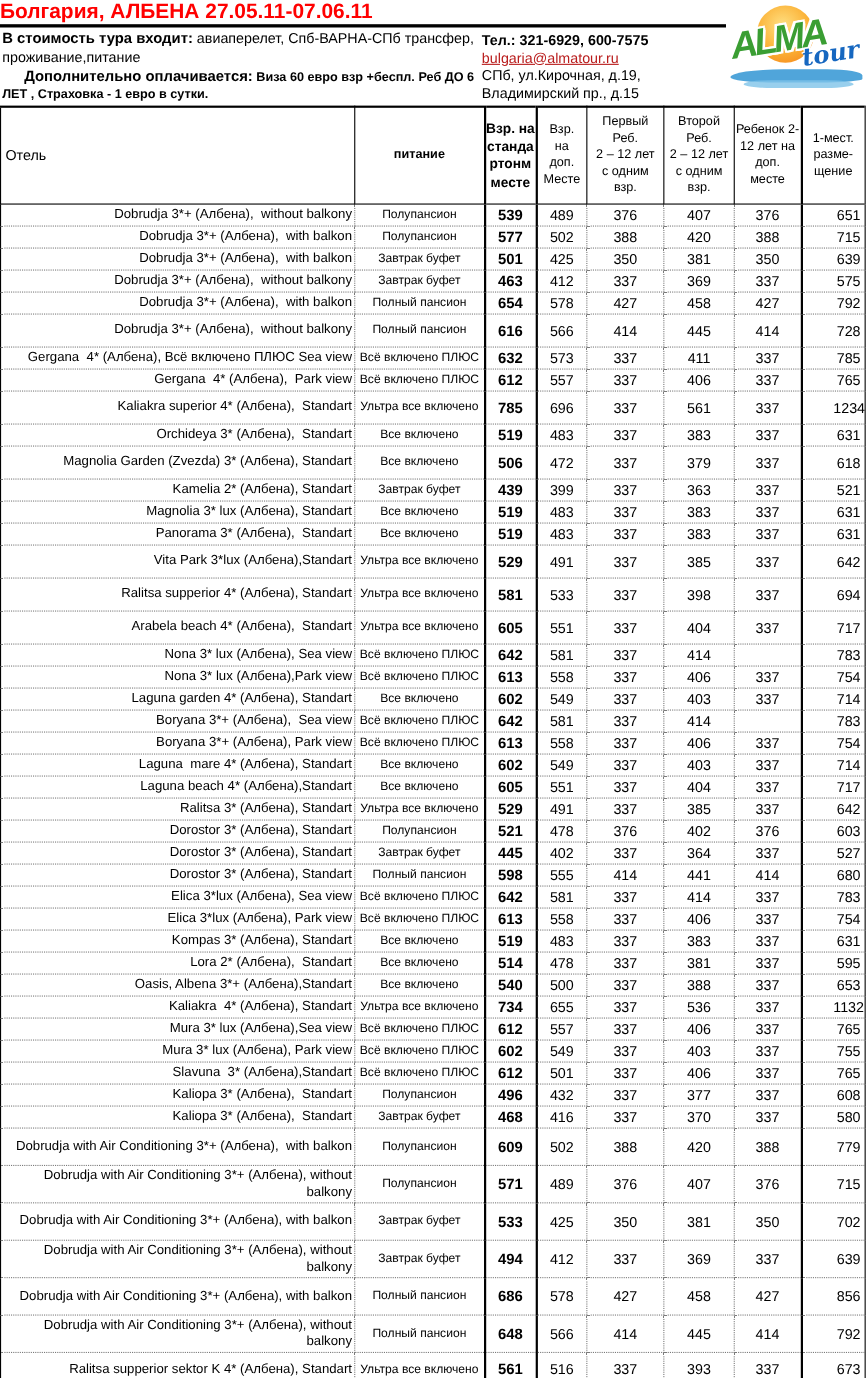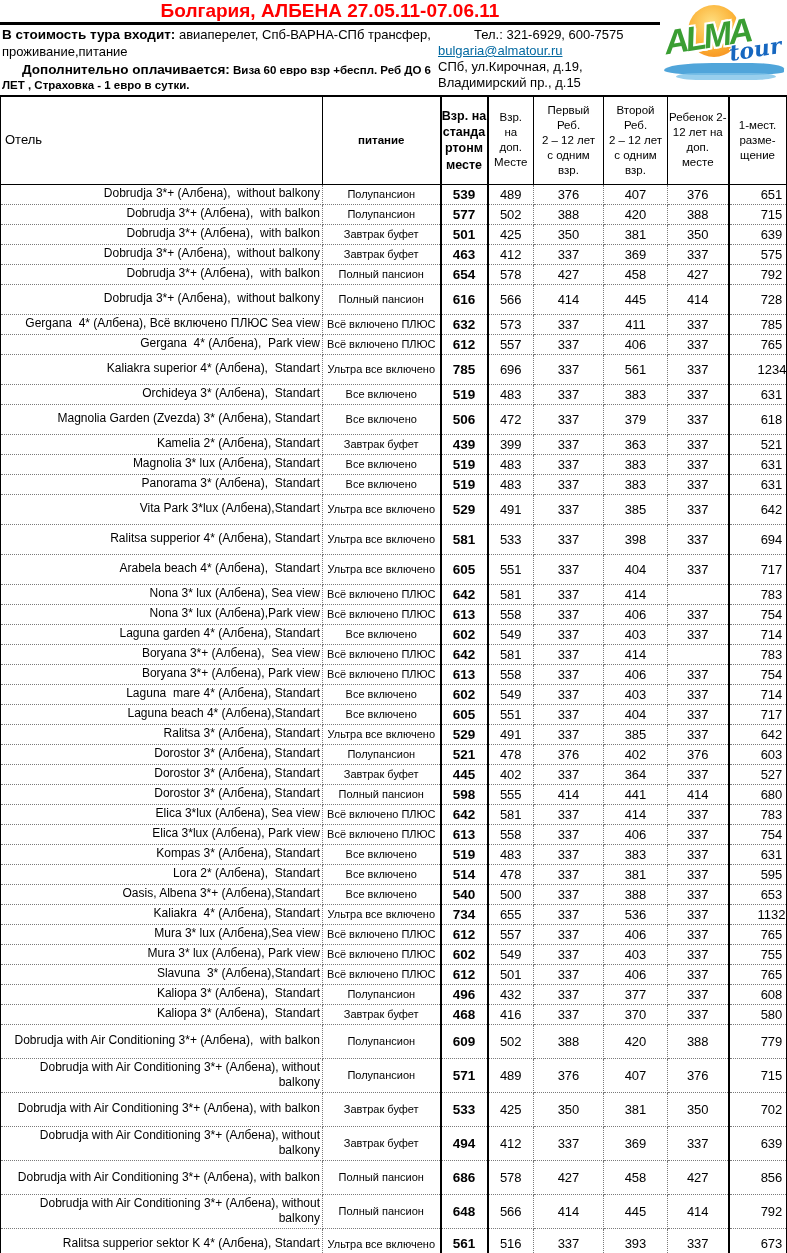--- a/index.html
+++ b/index.html
@@ -3,44 +3,44 @@
 <meta charset="utf-8">
 <style>
   * { margin:0; padding:0; box-sizing:border-box; }
   html,body { background:#fff; }
   body {
     width:787px; height:1253px;
     font-family:"Liberation Sans", sans-serif;
     color:#000; position:relative; overflow:hidden;
   }
   
-  .titlebar { width:660px; text-align:center; border-bottom:3px solid #000; padding-bottom:1px; }
+  .titlebar { width:660px; text-align:left; border-bottom:3px solid #000; padding-bottom:1px; }
   .title { font-size:19px; font-weight:bold; color:#ff0000; line-height:21px; }
   .logo { position:absolute; top:3px; right:0; width:125px; height:78px; }
   .sun { position:absolute; left:26px; top:2px; width:52px; height:52px; border-radius:50%;
          background:radial-gradient(circle at 45% 35%, #ffe082 0%, #fbb034 55%, #f57f17 100%); }
   .alma { position:absolute; left:2px; top:14px; font-style:italic; font-weight:900; font-size:34px;
           letter-spacing:-3px; color:#3a9e33; transform:rotate(-9deg);
           text-shadow:-2px -2px 0 #fff, 2px -2px 0 #fff, -2px 2px 0 #fff, 2px 2px 0 #fff, 0 2px 0 #fff, 2px 0 0 #fff; }
   .tour { position:absolute; right:6px; top:33px; font-family:"DejaVu Serif", serif; font-style:italic;
           font-weight:bold; font-size:22px; color:#1667c0; transform:rotate(-9deg);
           text-shadow:-1px -1px 0 #fff, 1px 1px 0 #fff; }
   .wave  { position:absolute; left:2px; bottom:6px; width:120px; height:12px; background:#3d9bd6;
            border-radius:60% 40% 50% 50% / 90% 70% 40% 60%; opacity:.9; }
   .wave2 { position:absolute; left:14px; bottom:1px; width:100px; height:7px; background:#7ec3e8;
            border-radius:50% / 100%; opacity:.8; }
-  .infobar { display:flex; width:660px; align-items:flex-start; }
+  .infobar { display:flex; width:660px; align-items:center; }
   .info-left { width:438px; padding:2px 4px 0 2px; }
   .inc { font-size:13px; line-height:16.5px; }
   .inc b { font-size:13.5px; }
   .fee { font-size:11.5px; font-weight:bold; line-height:15px; margin-top:2px; }
   .fee b { font-size:13.5px;margin-left:20px; }
   .contacts { width:222px; padding-top:2px; font-size:13px; line-height:16px; }
-  .phone { font-weight:normal;margin-left:36px; }
-  .email { color:#0369a1; text-decoration:underline; cursor:pointer; }
+  .phone { font-weight:bold; }
+  .email { color:#b91c1c; text-decoration:underline; cursor:pointer; }
   
   table { border-collapse:collapse; table-layout:fixed; width:786px; margin-top:2px;
           border-top:2px solid #000; }
   thead th { border:1px solid #000; vertical-align:middle; text-align:center;
              font-weight:normal; font-size:11.5px; line-height:1.3; white-space:pre-line; height:88px; }
   th.c-hotel { text-align:left; font-size:13px; padding-left:4px; }
   th.c-meal { font-weight:bold; font-size:11.5px; }
   th.c-b { font-weight:bold; font-size:12.5px; border-left:2px solid #000; border-right:2px solid #000; }
   th.c-s { border-left:2px solid #000; border-right:2px solid #000; }
   tbody td { border-right:1px dotted #7a7a7a; border-bottom:1px dotted #7a7a7a; vertical-align:middle; }

